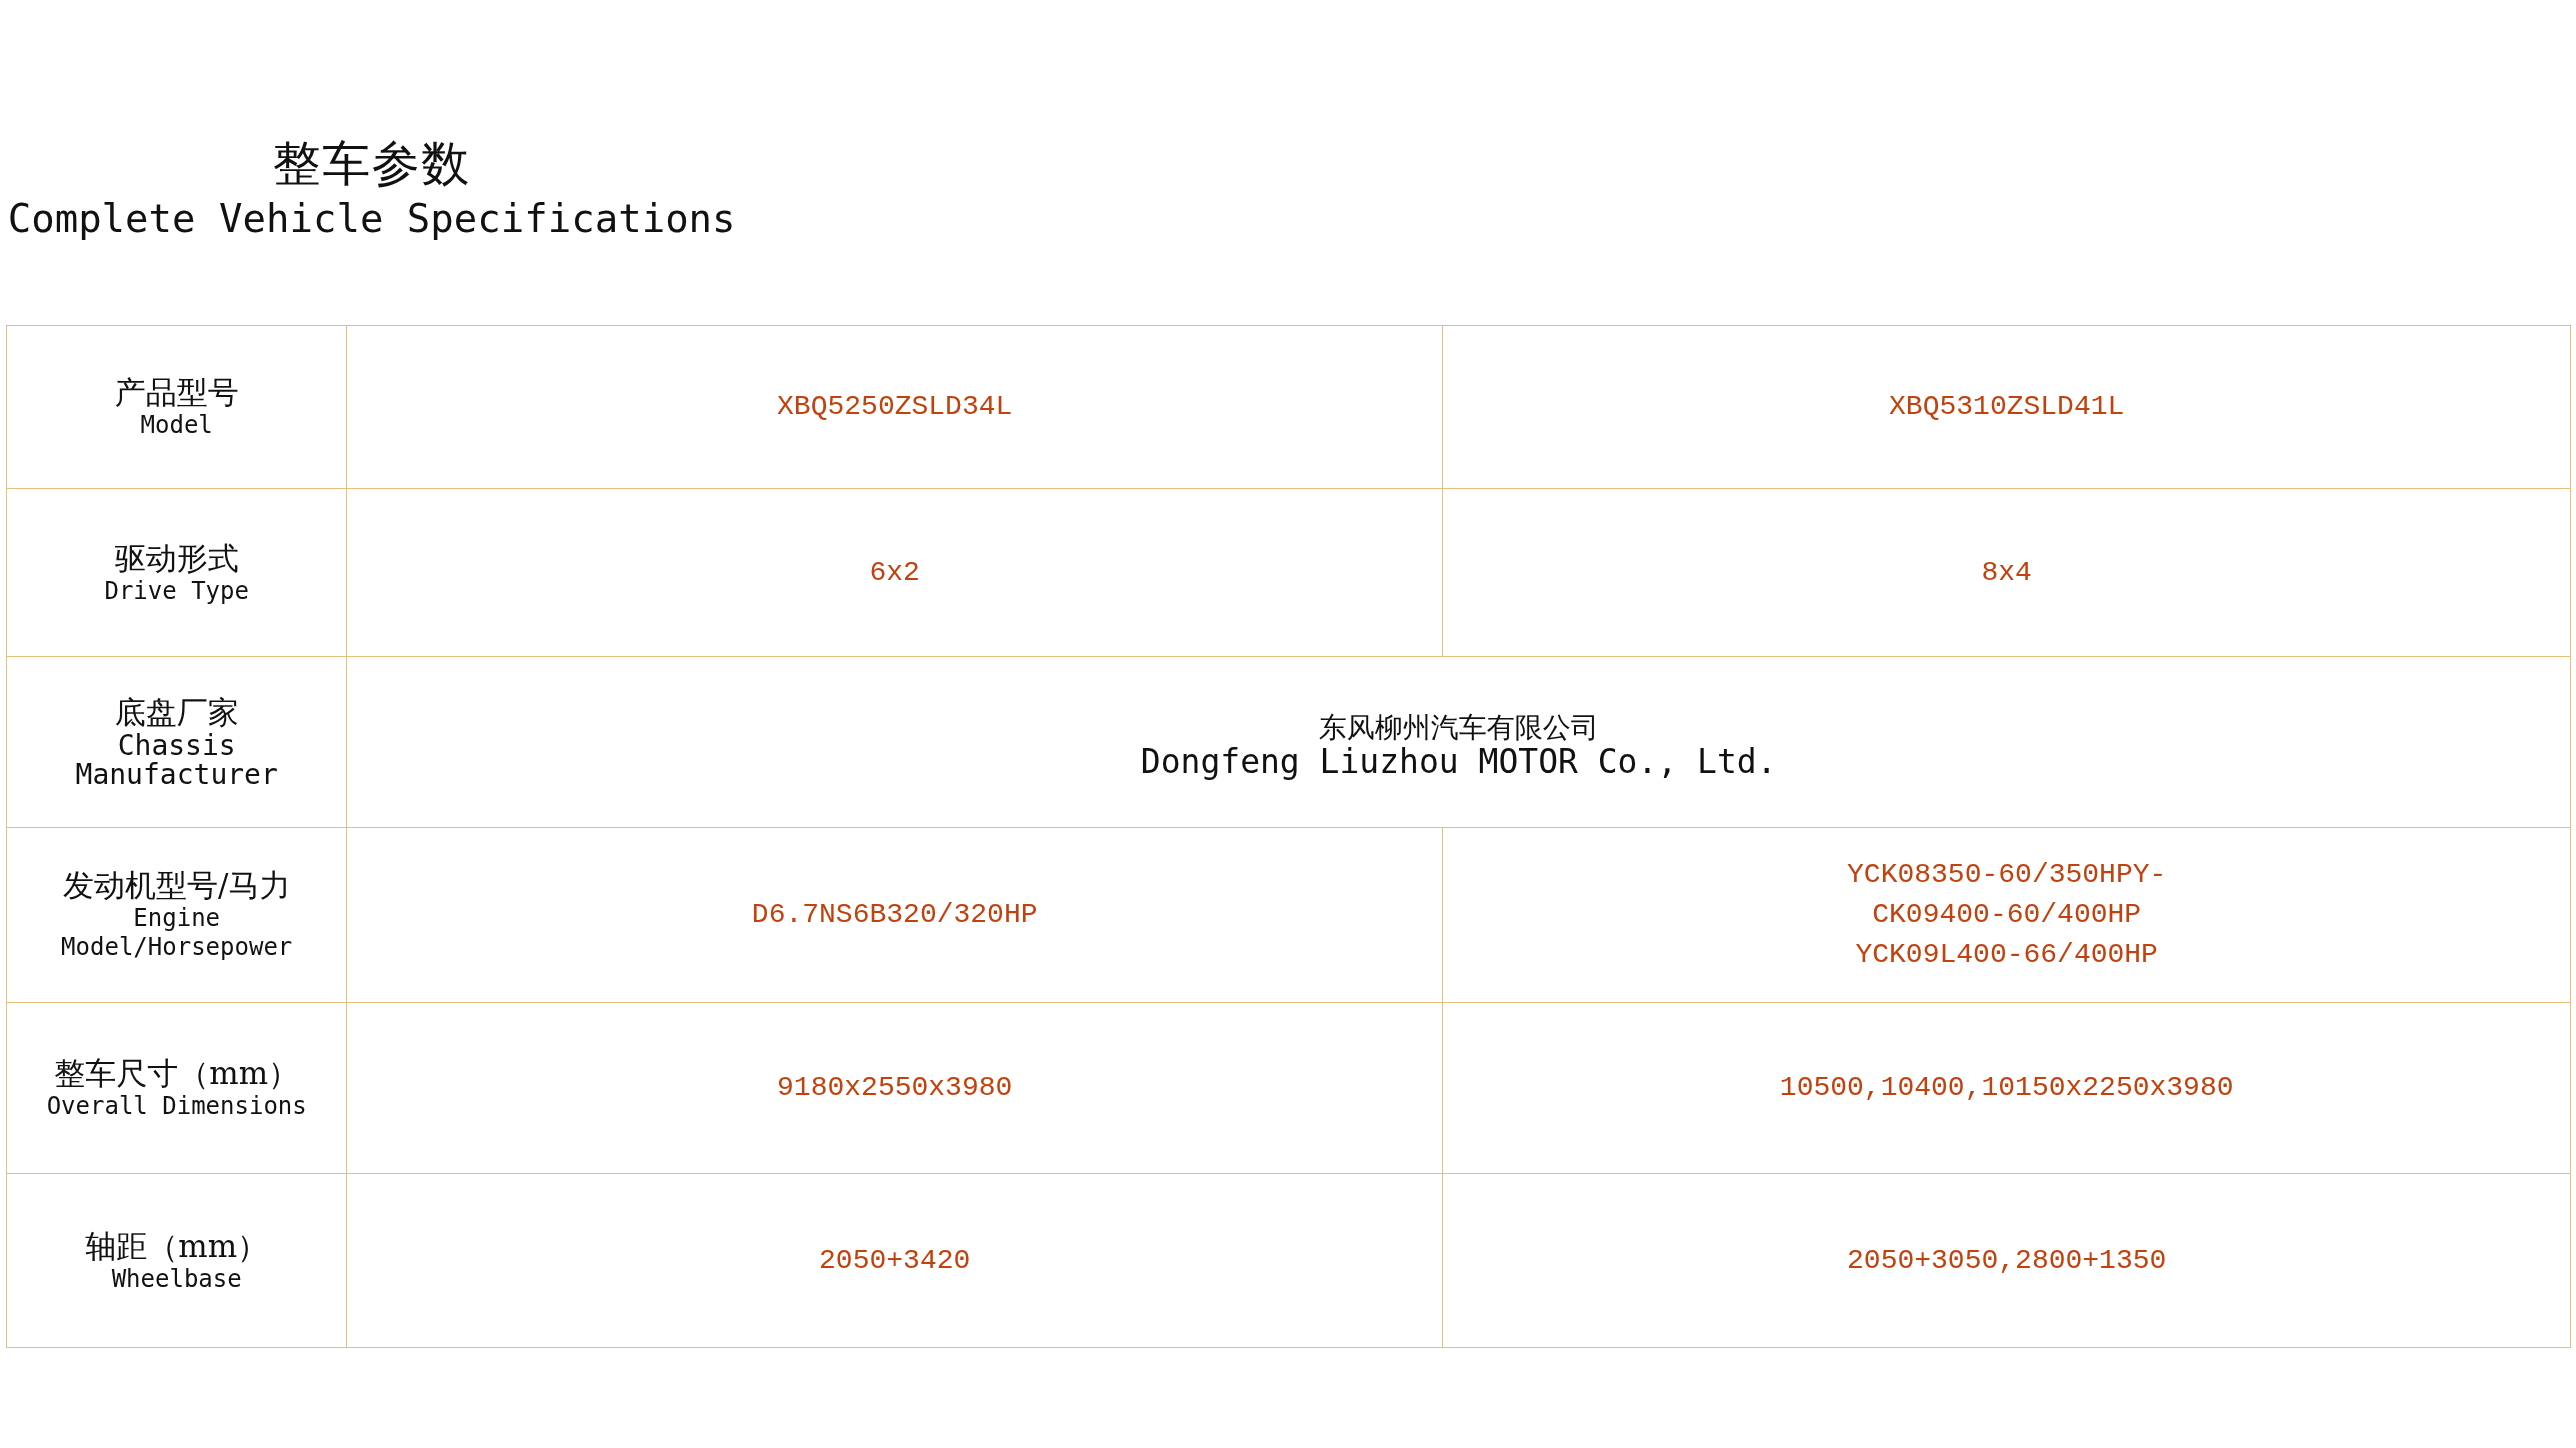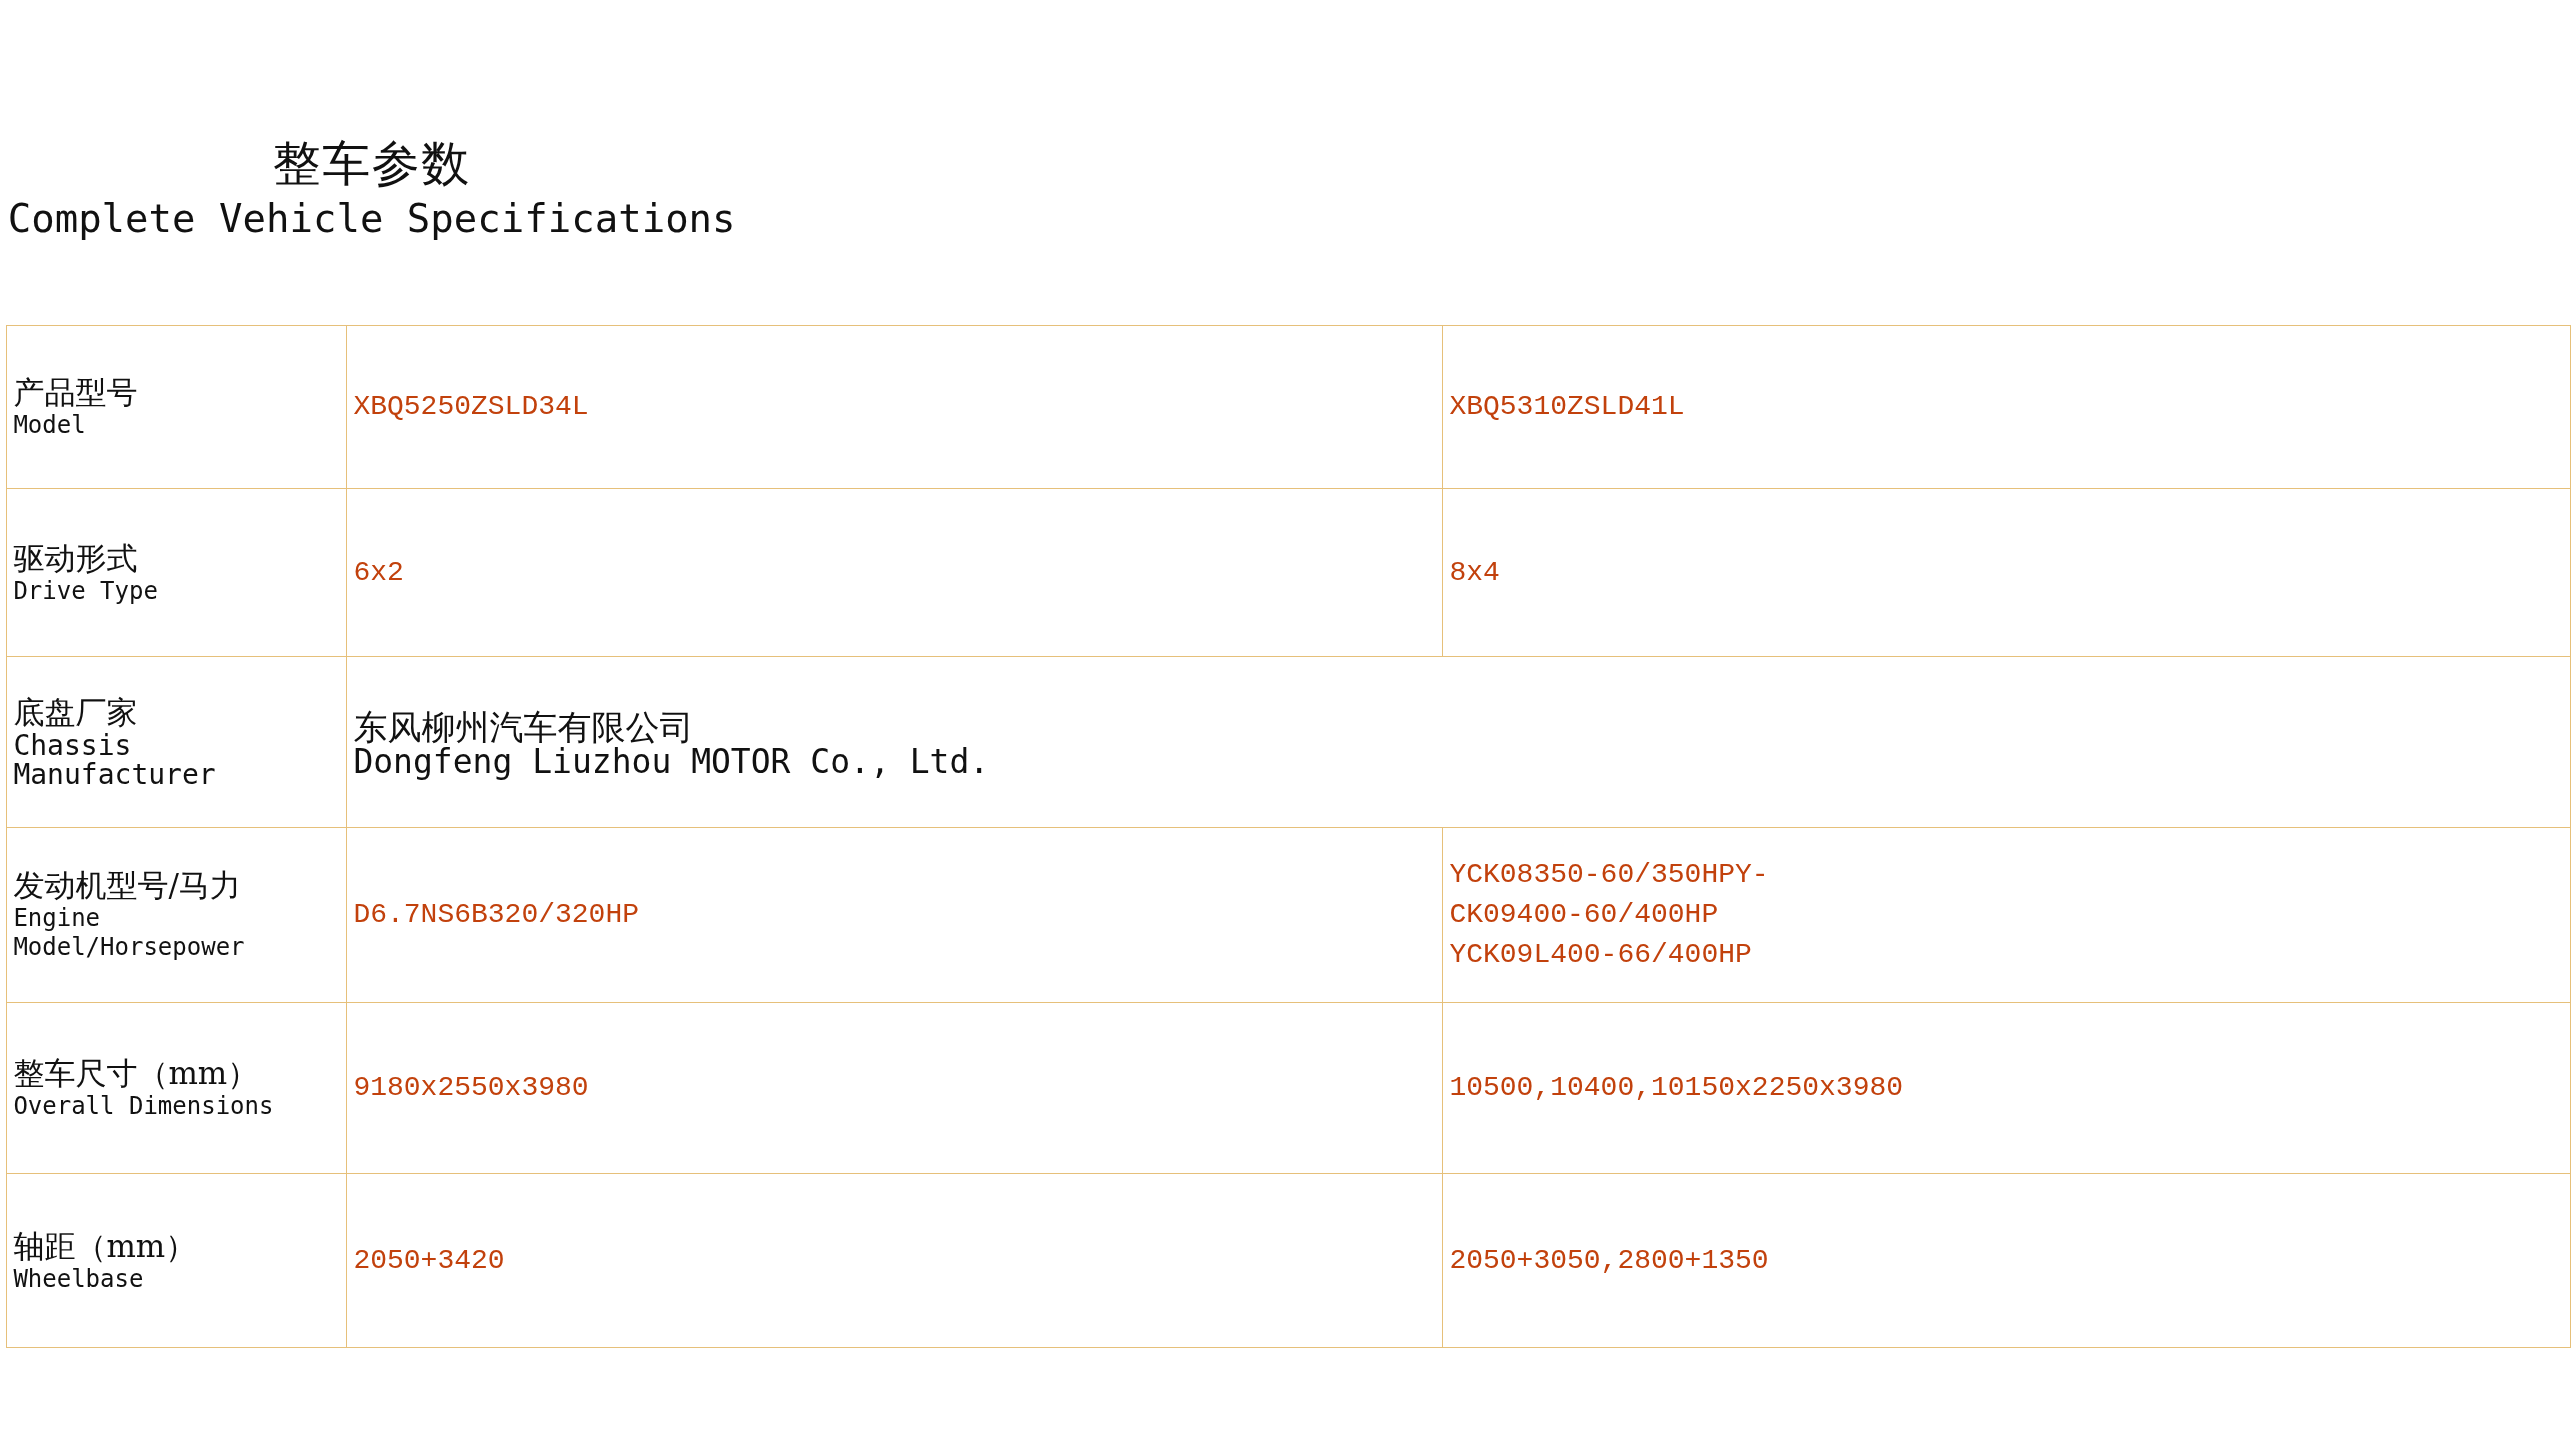--- a/index.html
+++ b/index.html
@@ -47,20 +47,21 @@
     position: absolute;
     left: 6.2px;
     top: 325px;
     width: 2564px;
     border-collapse: collapse;
     table-layout: fixed;
   }
   table.spec td {
     border: 0.8px solid #e6c07a;
     vertical-align: middle;
+    text-align: center;
     padding: 7.7px 6.2px;
   }
   .col-label { width: 340px; }
   .col-a { width: 1096px; }
   .col-b { width: 1128px; }
 
   .lbl-cn {
     font-family: "DejaVu Serif", serif;
     font-size: 31px;
     line-height: 37px;
@@ -74,21 +75,21 @@
     color: #111111;
   }
   .val {
     font-family: Liberation Mono, monospace;
     font-size: 28px;
     line-height: 36px;
     color: #c2410c;
   }
   .val-cn {
     font-family: "DejaVu Serif", serif;
-    font-size: 34px;
+    font-size: 28px;
     line-height: 39px;
     color: #111111;
   }
   .val-multi div { line-height: 40px; }
   .r1 td { height: 147px; }
   .r2 td { height: 151px; }
   .r3 td { height: 155px; margin-top: 40px; }
   .r4 td { height: 158px; }
   .r5 td { height: 155px; }
   .r6 td { height: 158px; }

